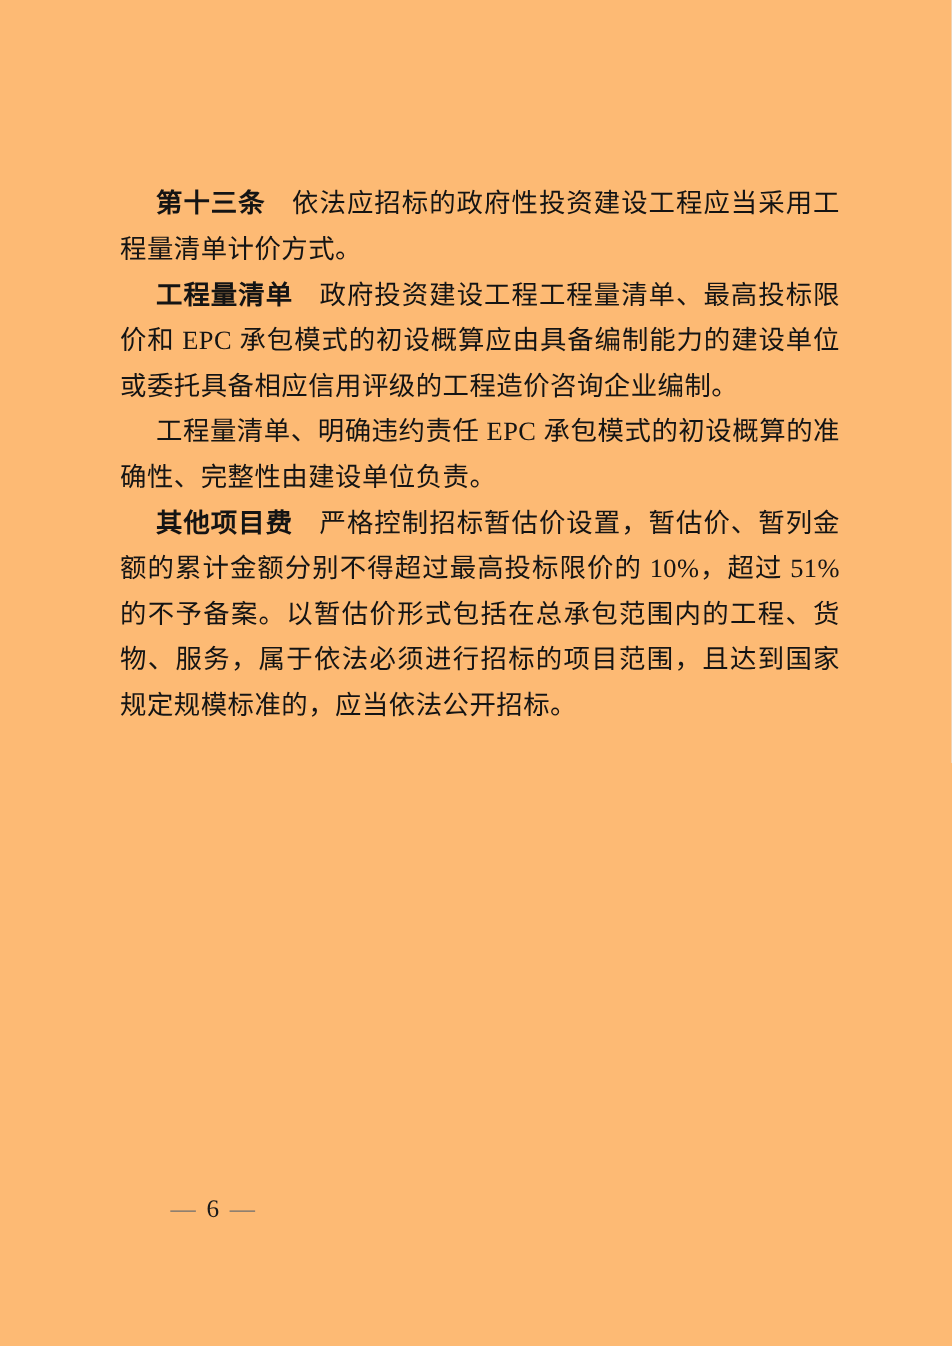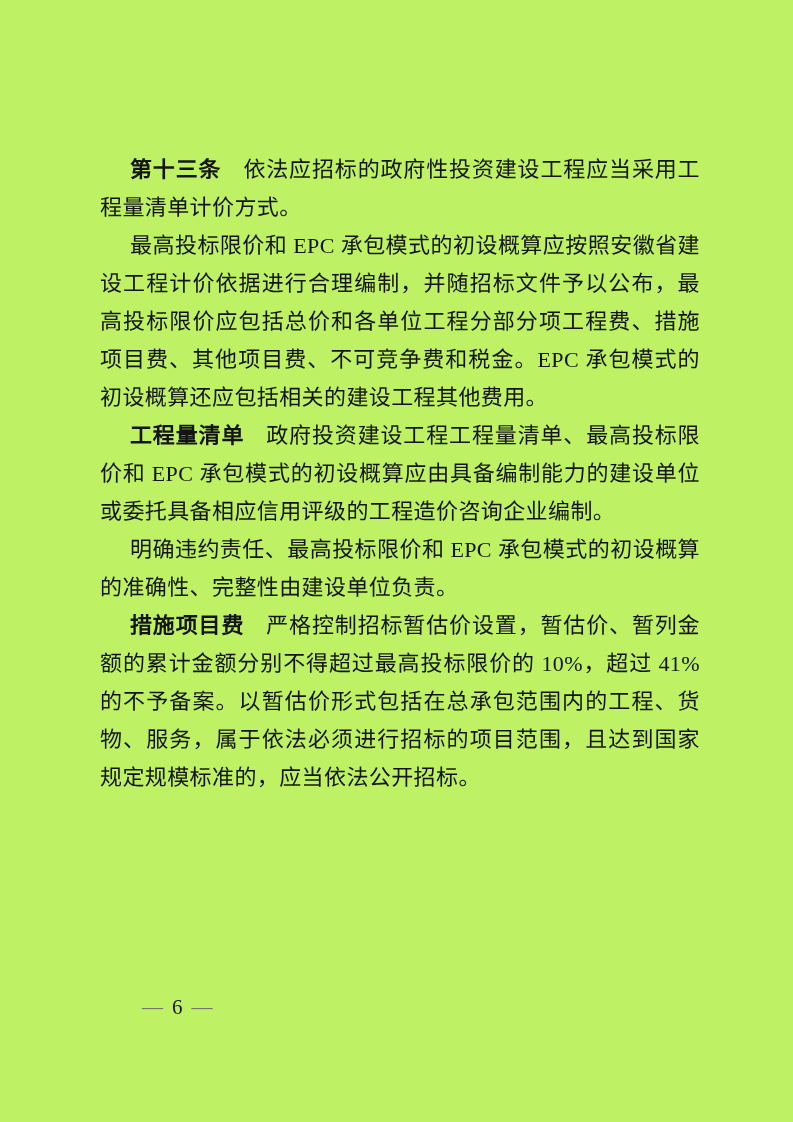--- a/index.html
+++ b/index.html
@@ -1,21 +1,21 @@
 <!DOCTYPE html>
 <html lang="zh-CN"><head>
 <meta charset="utf-8">
 <style>
   html, body { margin: 0; padding: 0; background: #e8e8e8; }
   .page {
     position: relative;
     width: 793px;
     height: 1122px;
     margin: 0 auto;
-    background: #bef264;
+    background: #fdba74;
     overflow: hidden;
     font-family: "Liberation Serif", "DejaVu Serif", serif;
     color: #141414;
   }
   .content {
     position: absolute;
     left: 100px;
     top: 151px;
     width: 600px;
     font-size: 22px;
@@ -48,35 +48,32 @@
 <body>
 
 <div class="page">
 
   <div class="content">
 
     <p>
       <span class="para-head">第十三条</span><span>依法应招标的政府性投资建设工程应当采用工程量清单计价方式。</span>
     </p>
 
-    <p>
-      <span>最高投标限价和 EPC 承包模式的初设概算应按照安徽省建设工程计价依据进行合理编制，并随招标文件予以公布，最高投标限价应包括总价和各单位工程分部分项工程费、措施项目费、其他项目费、不可竞争费和税金。EPC 承包模式的初设概算还应包括相关的建设工程其他费用。</span>
-    </p>
 
     <p>
       <span class="para-head">工程量清单</span><span>政府投资建设工程工程量清单、最高投标限价和 EPC 承包模式的初设概算应由具备编制能力的建设单位或委托具备相应信用评级的工程造价咨询企业编制。</span>
     </p>
 
     <p>
-      <span>明确违约责任、最高投标限价和 EPC 承包模式的初设概算的准确性、完整性由建设单位负责。</span>
+      <span>工程量清单、明确违约责任 EPC 承包模式的初设概算的准确性、完整性由建设单位负责。</span>
     </p>
 
 
     <p>
-      <span class="para-head">措施项目费</span><span>严格控制招标暂估价设置，暂估价、暂列金额的累计金额分别不得超过最高投标限价的 10%，超过 41%的不予备案。以暂估价形式包括在总承包范围内的工程、货物、服务，属于依法必须进行招标的项目范围，且达到国家规定规模标准的，应当依法公开招标。</span>
+      <span class="para-head">其他项目费</span><span>严格控制招标暂估价设置，暂估价、暂列金额的累计金额分别不得超过最高投标限价的 10%，超过 51%的不予备案。以暂估价形式包括在总承包范围内的工程、货物、服务，属于依法必须进行招标的项目范围，且达到国家规定规模标准的，应当依法公开招标。</span>
     </p>
 
 
   </div>
 
   <div class="footer">
     <span class="dash">—</span><span class="num">6</span><span class="dash">—</span>
   </div>
 
 </div>

